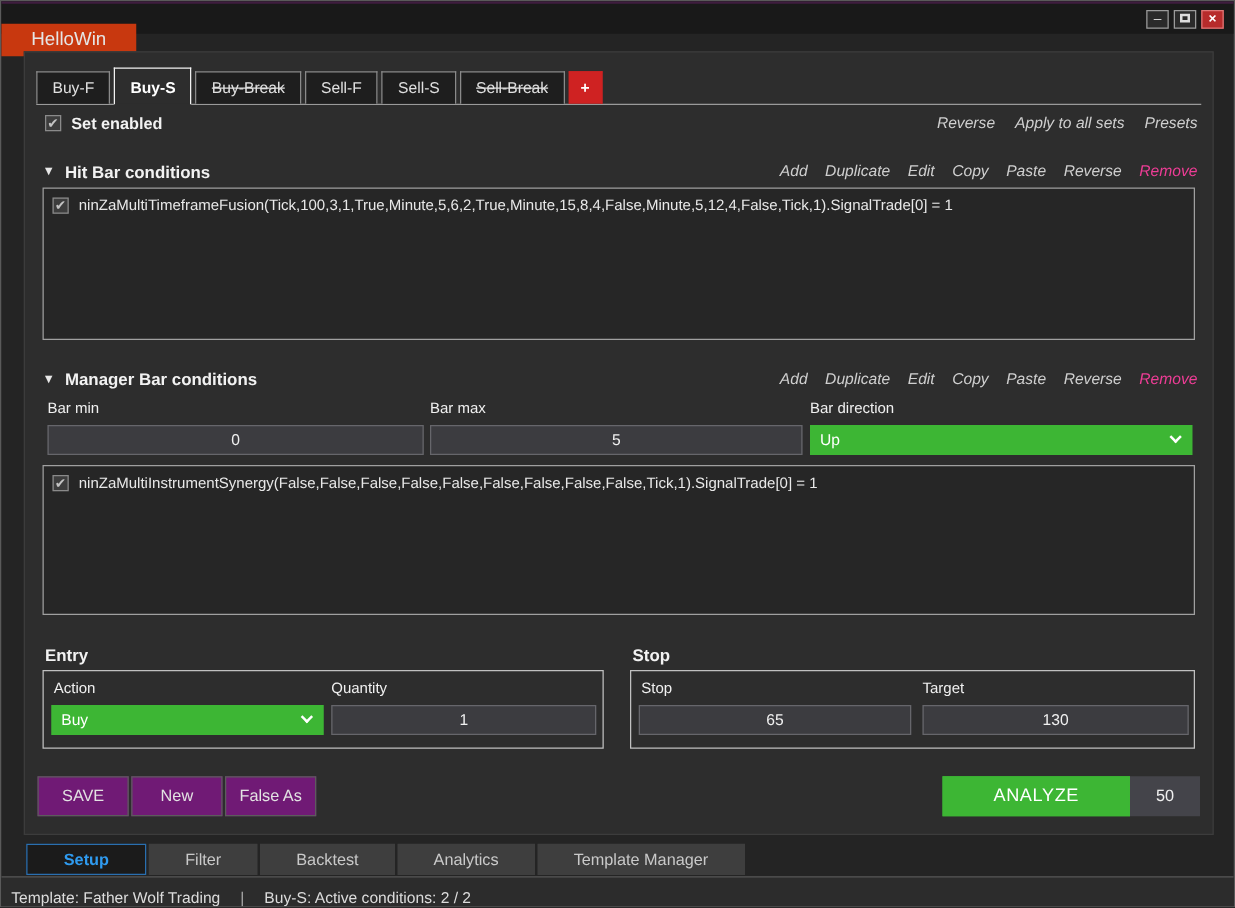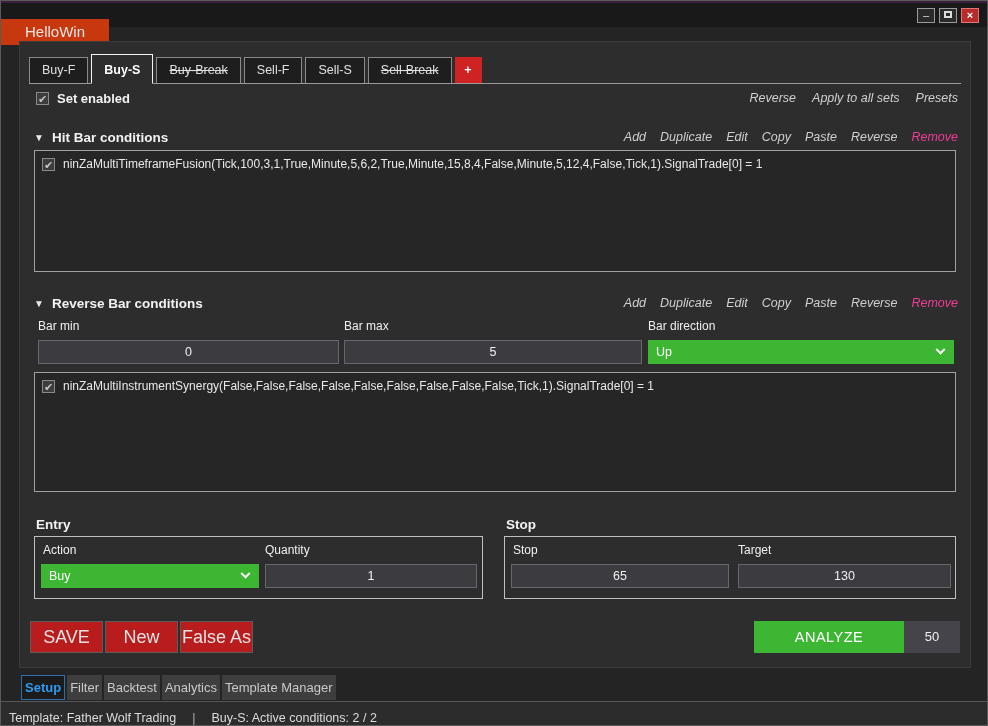--- a/index.html
+++ b/index.html
@@ -47,27 +47,27 @@
   .field { position:absolute; height:24px; background:#3c3c40; border:1px solid #66666b; color:#f0f0f0;
            font-size:12.5px; text-align:center; font-family:"Liberation Sans",sans-serif; }
   .dropdown { position:absolute; height:24px; background:#3db634; color:#fff; font-size:12.5px;
               display:flex; align-items:center; justify-content:space-between; padding:0 10px 0 8px; cursor:default; }
   .chev { width:7px; height:7px; border-right:2px solid #fff; border-bottom:2px solid #fff; transform:rotate(45deg) translate(-2px,-2px); }
   
   .groupbox { position:absolute; top:494px; height:63px; border:1px solid #c0c0c0; }
   .gb-label { position:absolute; top:6px; color:#f0f0f0; font-size:12px; }
   .gb-title { position:absolute; top:475px; color:#f2f2f2; font-weight:bold; font-size:13.5px; }
   
-  .btn { position:absolute; top:579px; height:32px; background:#b91c1c; border:1px solid #5c5c5c; color:#e2e2e2;
-         font-size:18px; text-align:center; line-height:30px; cursor:default; }
+  .btn { position:absolute; top:579px; height:32px; background:#701a75; border:1px solid #5c5c5c; color:#e2e2e2;
+         font-size:13px; text-align:center; line-height:30px; cursor:default; }
   .btn.green { background:#3db634; border-color:#3db634; color:#fff; font-size:14.5px; letter-spacing:0.5px; }
   .countbox { position:absolute; top:579px; height:32px; background:#44444a; color:#f0f0f0; font-size:13px; text-align:center; line-height:32px; }
   
   .btabs { position:absolute; left:20px; top:674px; height:25px; display:flex; gap:2px; }
-  .btab { background:#3e3e3e; color:#c9c9c9; font-size:13px; padding:0 3px; line-height:25px; cursor:default; }
+  .btab { background:#3e3e3e; color:#c9c9c9; font-size:13px; padding:0 29px; line-height:25px; cursor:default; }
   .btab.active { background:#1b1b1b; color:#2f9bf0; border:1px solid #2a6fb0; font-weight:bold; line-height:23px; }
   
   .statusbar { position:absolute; left:0; right:0; bottom:0; height:24px; background:#2c2c2c; border-top:1px solid #565656;
                display:flex; align-items:flex-end; gap:16px; padding-left:8px; color:#dcdcdc; font-size:12.5px; }
   .statusbar .sep { color:#aaa; }
 </style>
 </head>
 <body>
 
 <div class="window">
@@ -126,21 +126,21 @@
     <div class="condbox" style="top:108px; height:122px;">
       <div class="condrow">
         <span class="checkbox">✔</span>
         <span class="condtext">ninZaMultiTimeframeFusion(Tick,100,3,1,True,Minute,5,6,2,True,Minute,15,8,4,False,Minute,5,12,4,False,Tick,1).SignalTrade[0] = 1</span>
       </div>
     </div>
 
     <div class="sechead" style="top:252px;">
       <div class="title">
         <span class="tri">▼</span>
-        <span>Reverse Bar conditions</span>
+        <span>Manager Bar conditions</span>
       </div>
       <div class="actions">
         <span class="link">Add</span>
         <span class="link">Duplicate</span>
         <span class="link">Edit</span>
         <span class="link">Copy</span>
         <span class="link">Paste</span>
         <span class="link">Reverse</span>
         <span class="link pink">Remove</span>
       </div>

